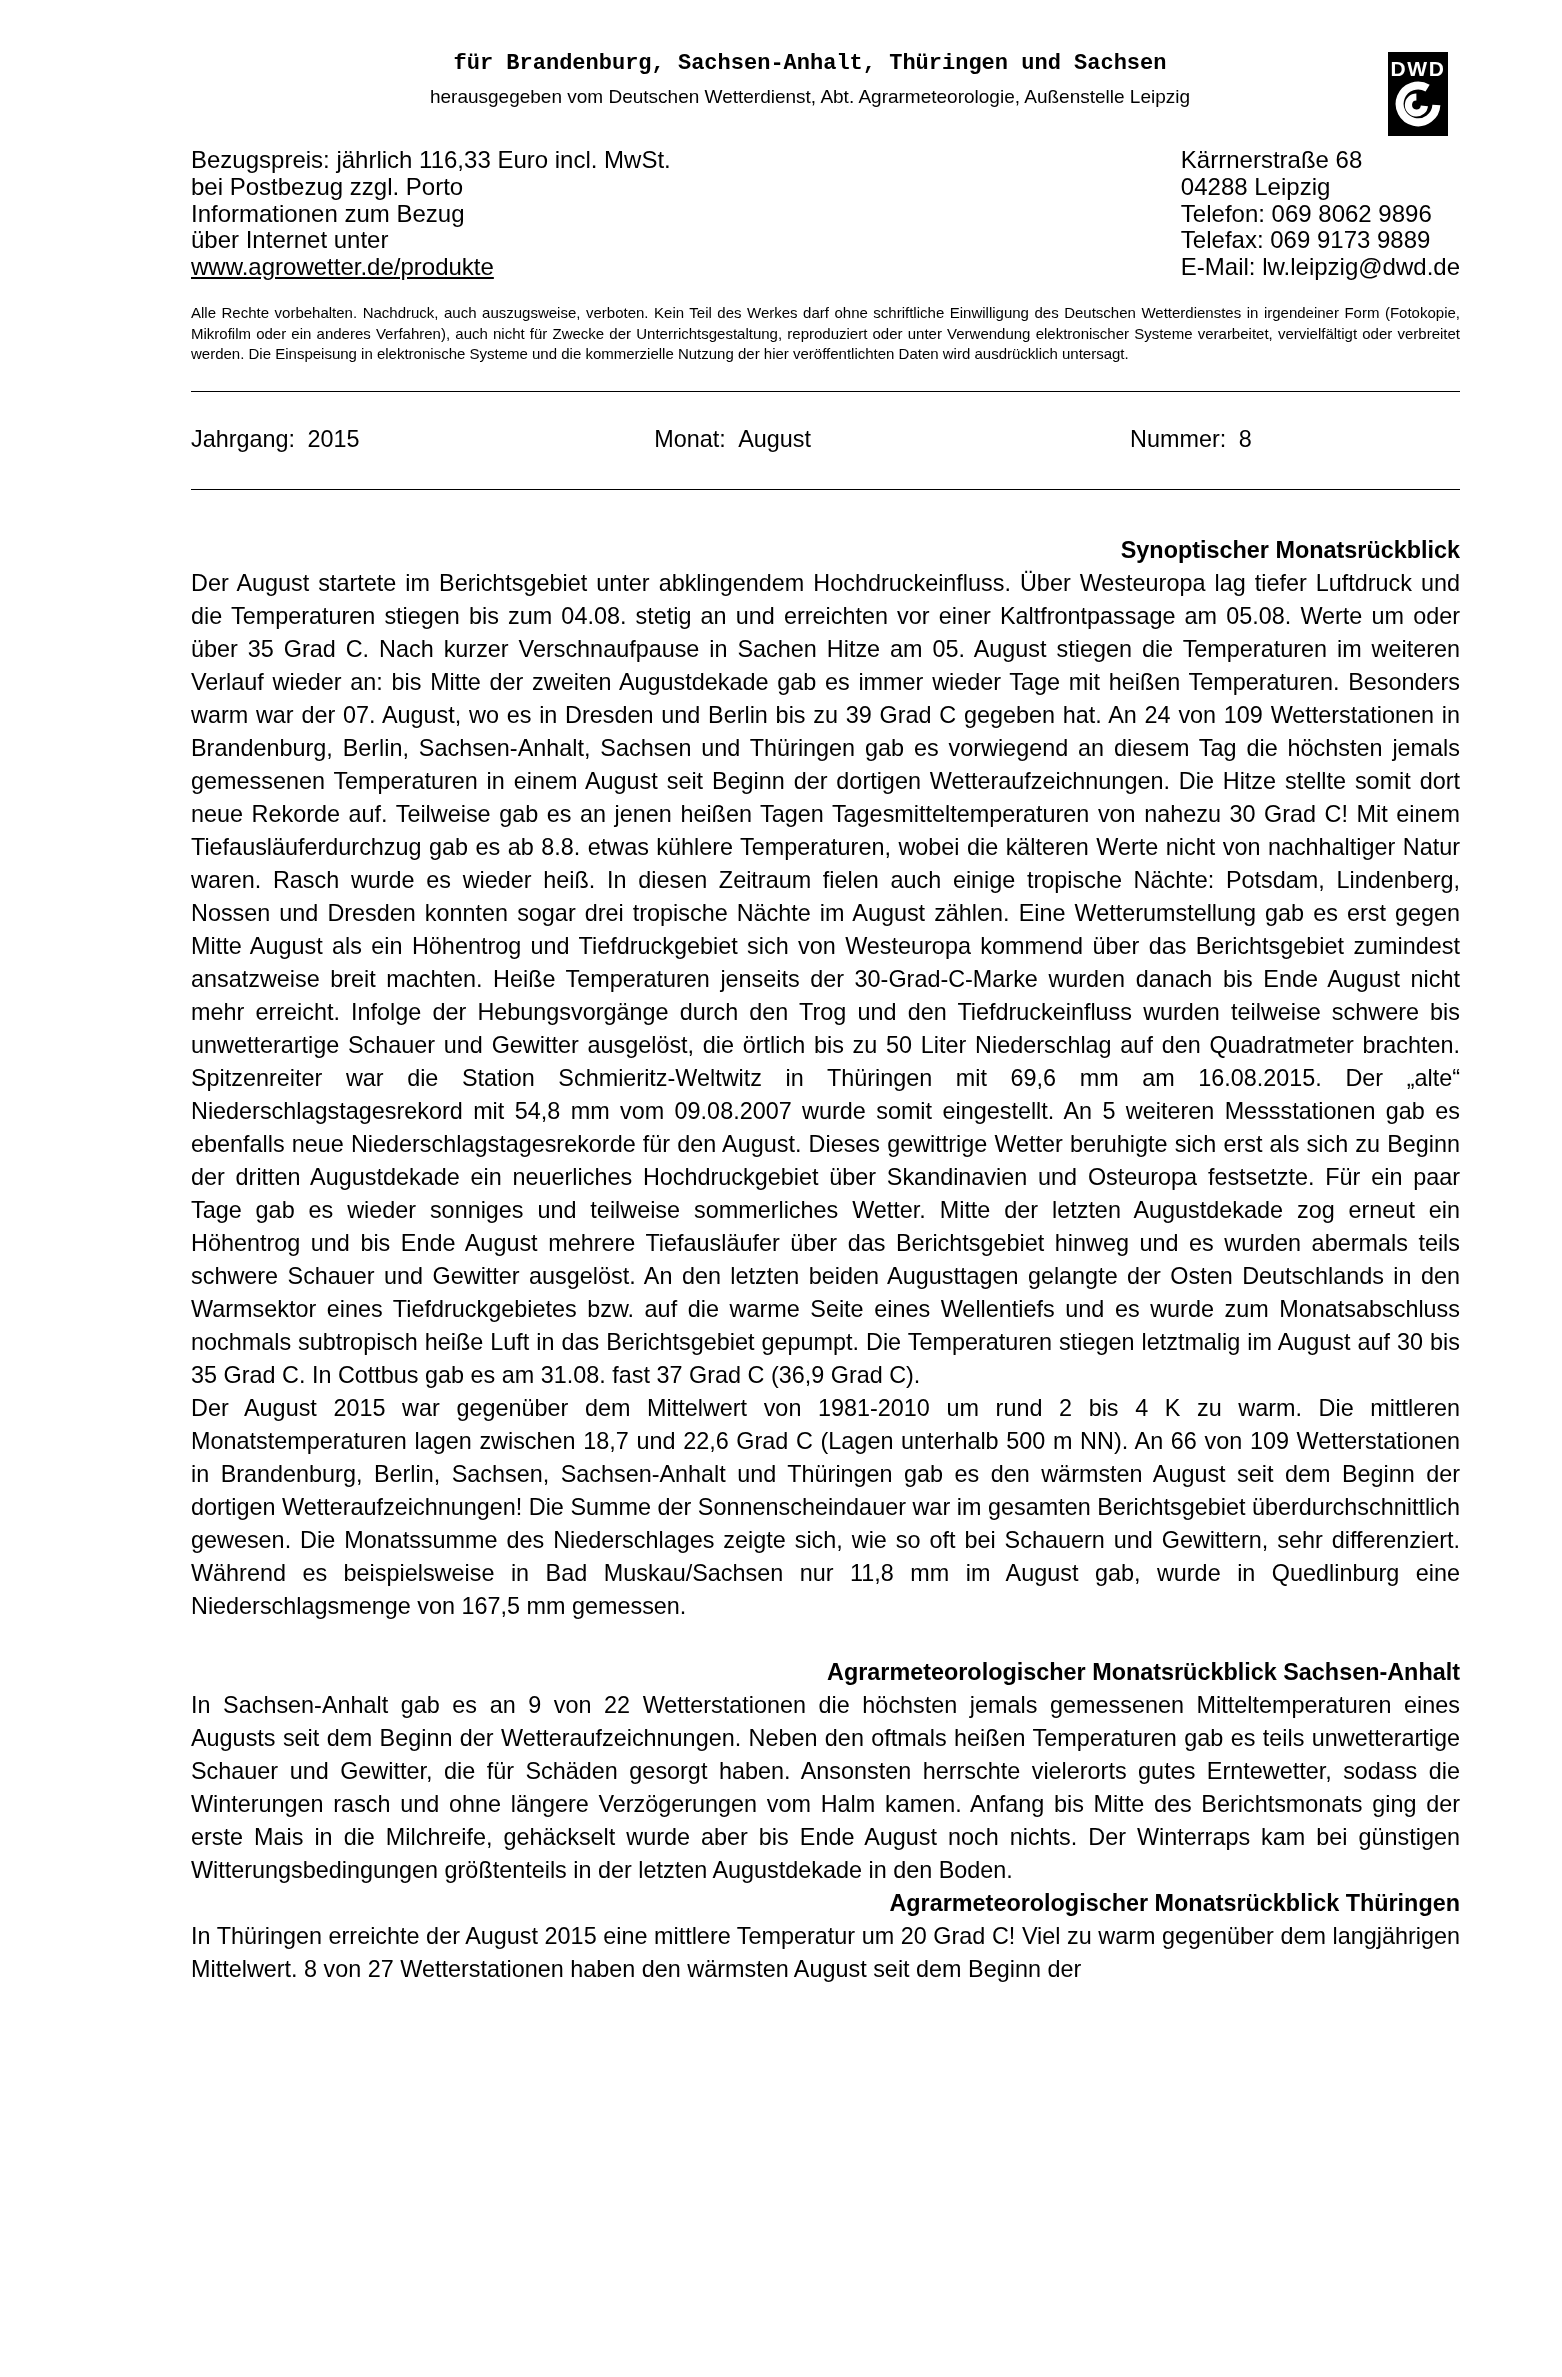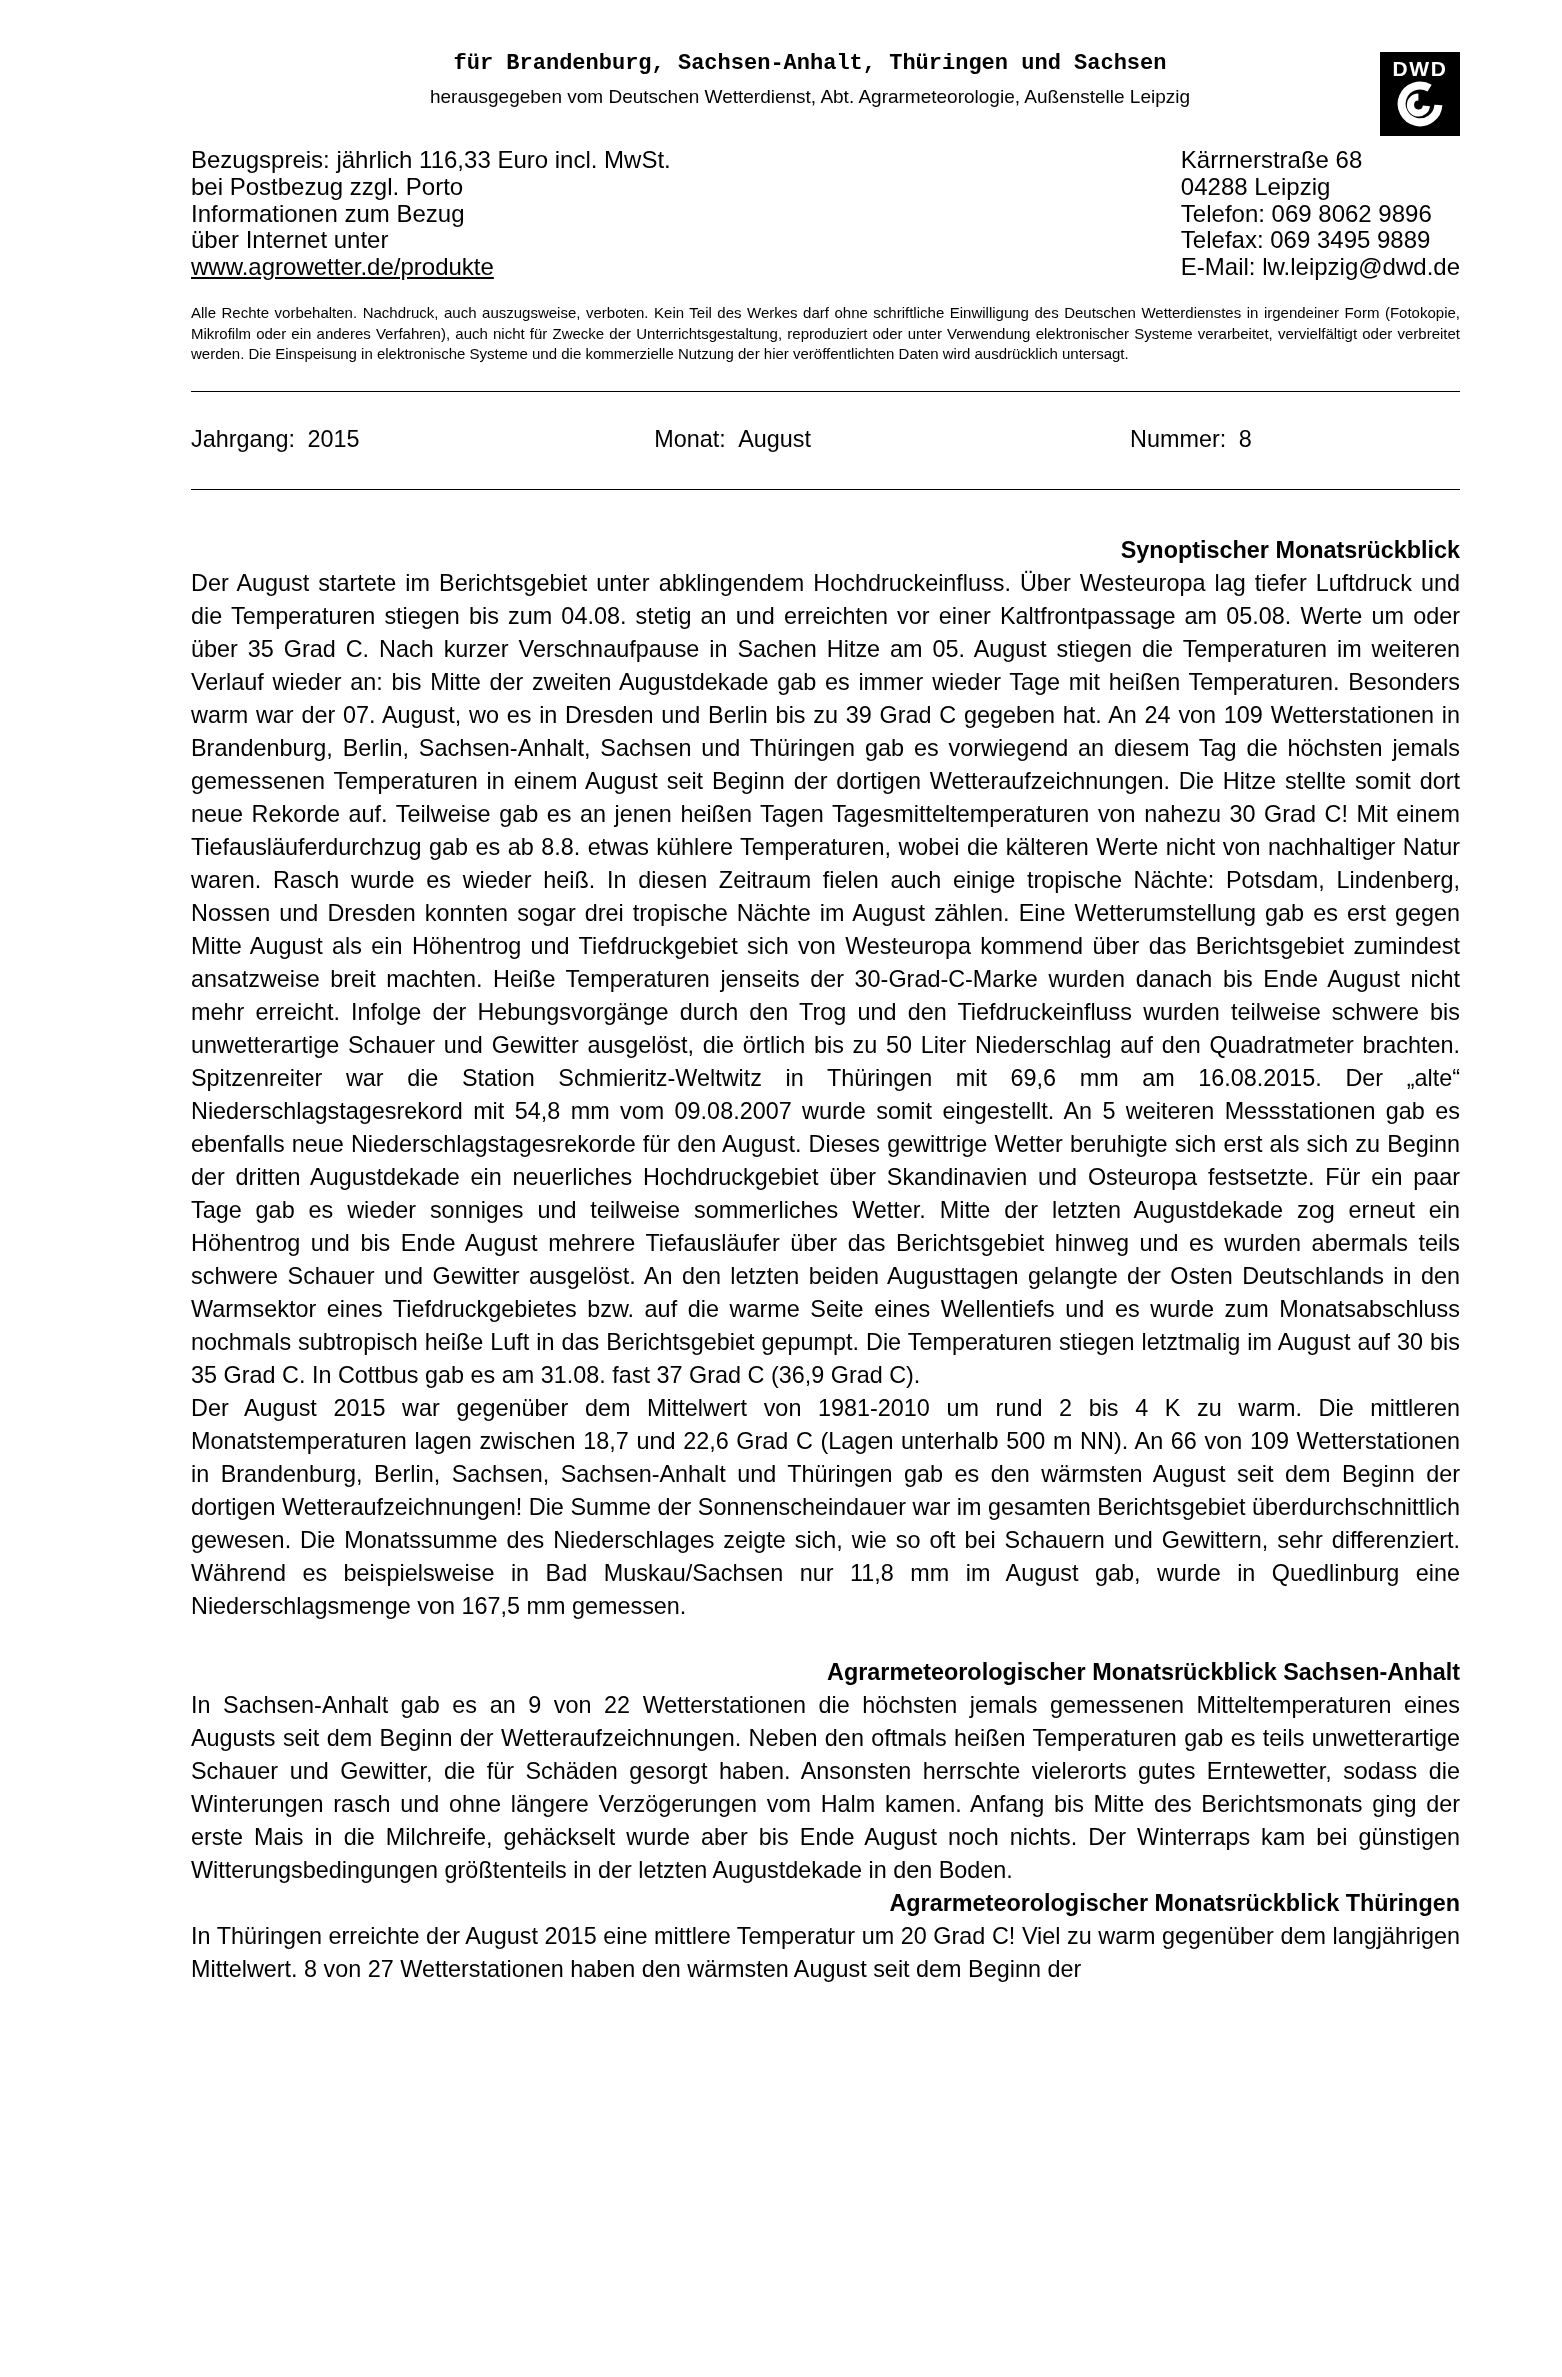--- a/index.html
+++ b/index.html
@@ -41,22 +41,22 @@
     line-height: 1.1;
   }
   .doc-publisher {
     margin-top: 9.4px;
     font-size: 19px;
     line-height: 1.2;
   }
   .dwd-logo {
     position: absolute;
     top: 0;
-    right: 0;
-    width: 80px;
+    right: 12px;
+    width: 60px;
     height: 84px;
     background: #000000;
     display: flex;
     flex-direction: column;
     align-items: center;
     justify-content: flex-start;
     padding-top: 6.2px;
     box-sizing: border-box;
   }
   .dwd-text {
@@ -150,21 +150,21 @@
       <div>Bezugspreis: jährlich 116,33 Euro incl. MwSt.</div>
       <div>bei Postbezug zzgl. Porto</div>
       <div>Informationen zum Bezug</div>
       <div>über Internet unter</div>
       <div class="contact-link">www.agrowetter.de/produkte</div>
     </div>
     <div class="contact-right">
       <div>Kärrnerstraße 68</div>
       <div>04288 Leipzig</div>
       <div>Telefon:  069 8062 9896</div>
-      <div>Telefax:  069 3495 9889</div>
+      <div>Telefax:  069 9173 9889</div>
       <div>E-Mail: lw.leipzig@dwd.de</div>
     </div>
   </div>
 
   <p class="legal">Alle Rechte vorbehalten. Nachdruck, auch auszugsweise, verboten. Kein Teil des Werkes darf ohne schriftliche Einwilligung des Deutschen Wetterdienstes in irgendeiner Form (Fotokopie, Mikrofilm oder ein anderes Verfahren), auch nicht für Zwecke der Unterrichtsgestaltung, reproduziert oder unter Verwendung elektronischer Systeme verarbeitet, vervielfältigt oder verbreitet werden. Die Einspeisung in elektronische Systeme und die kommerzielle Nutzung der hier veröffentlichten Daten wird ausdrücklich untersagt.</p>
 
   <hr class="rule rule-1">
 
   <div class="issue-row">
     <span class="issue-item"><span>Jahrgang:</span><span class="issue-value">2015</span></span>

